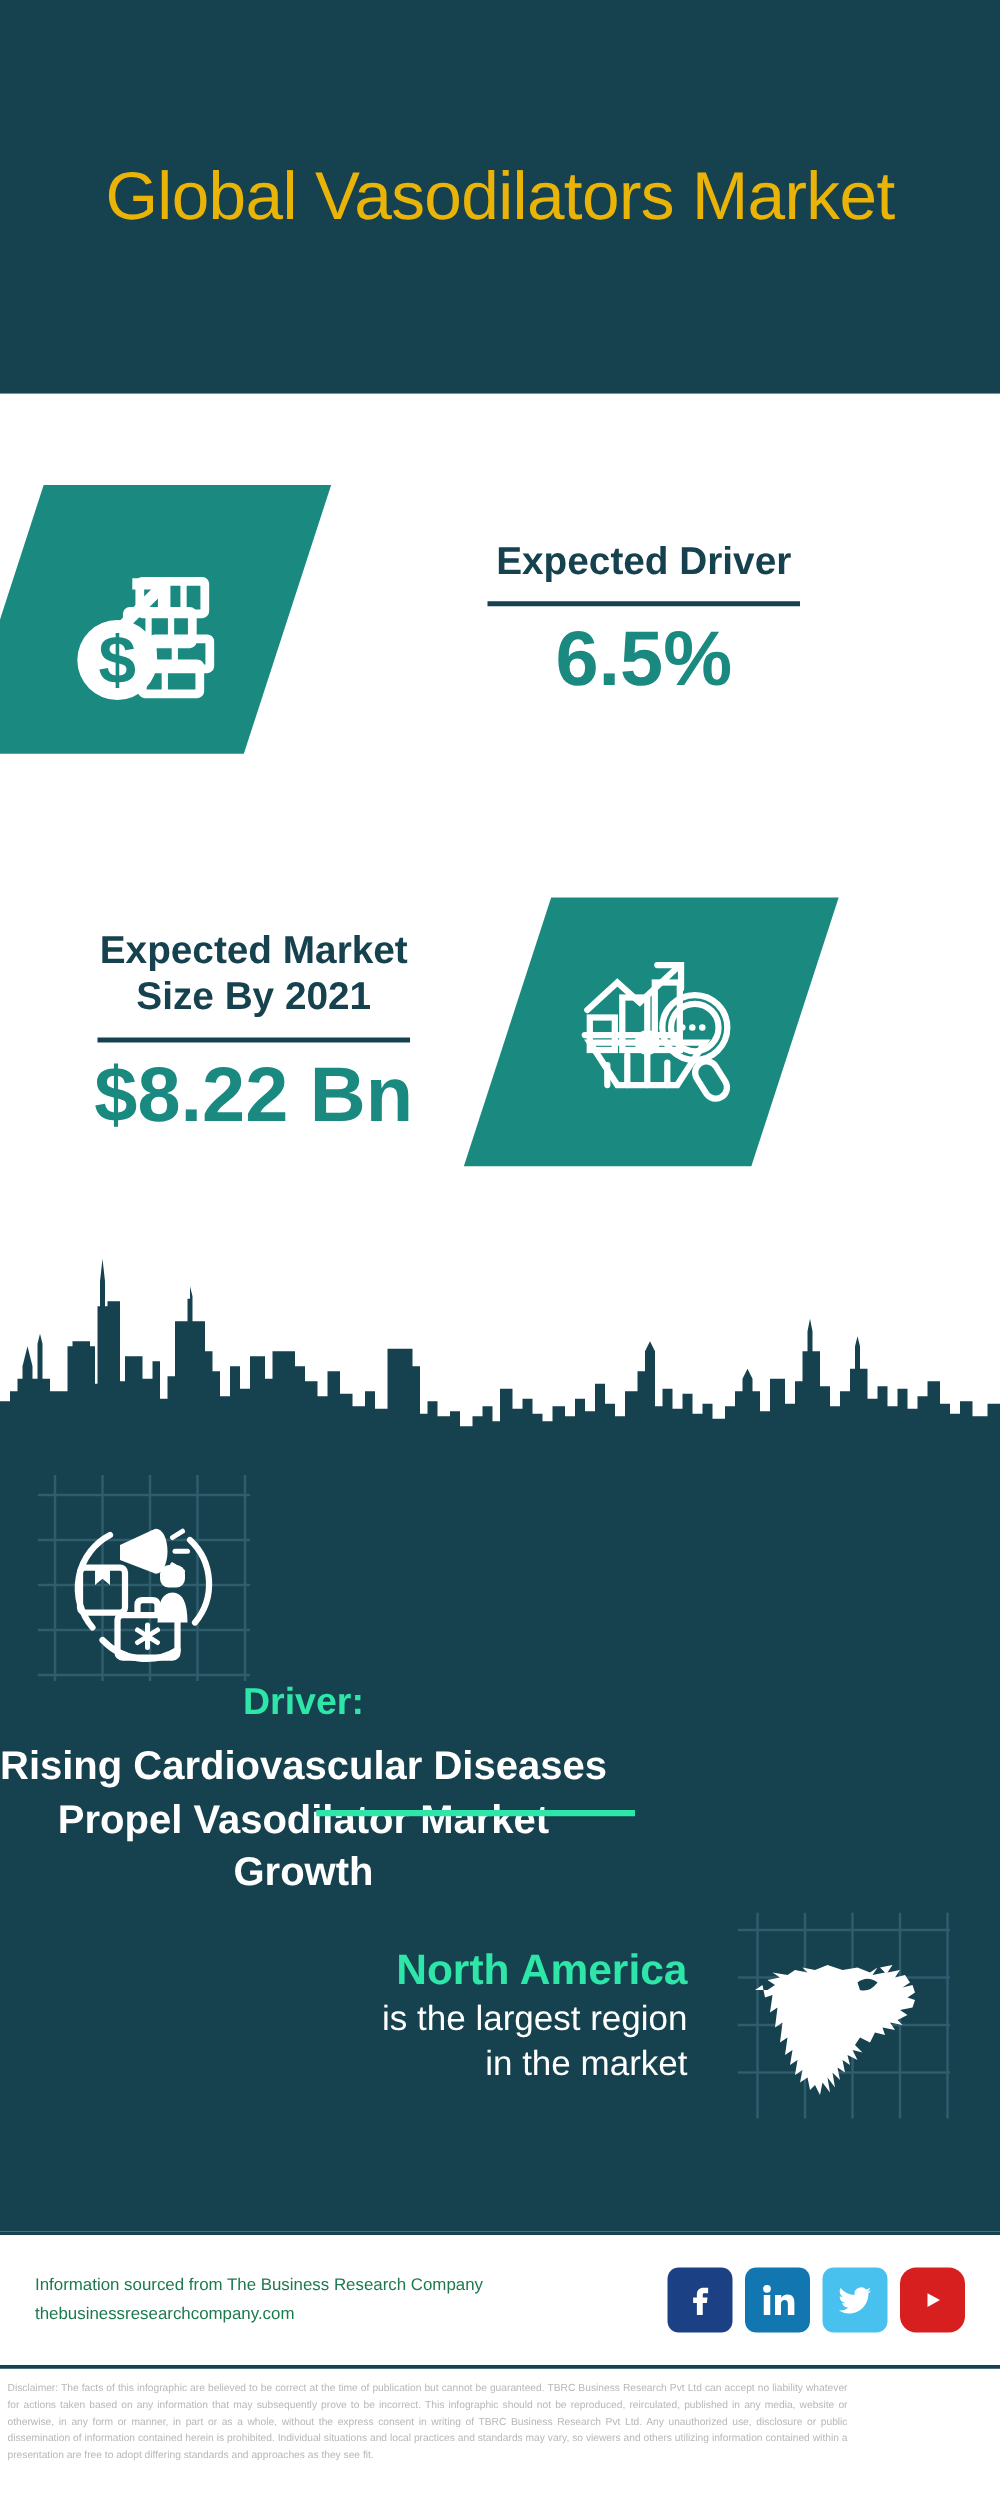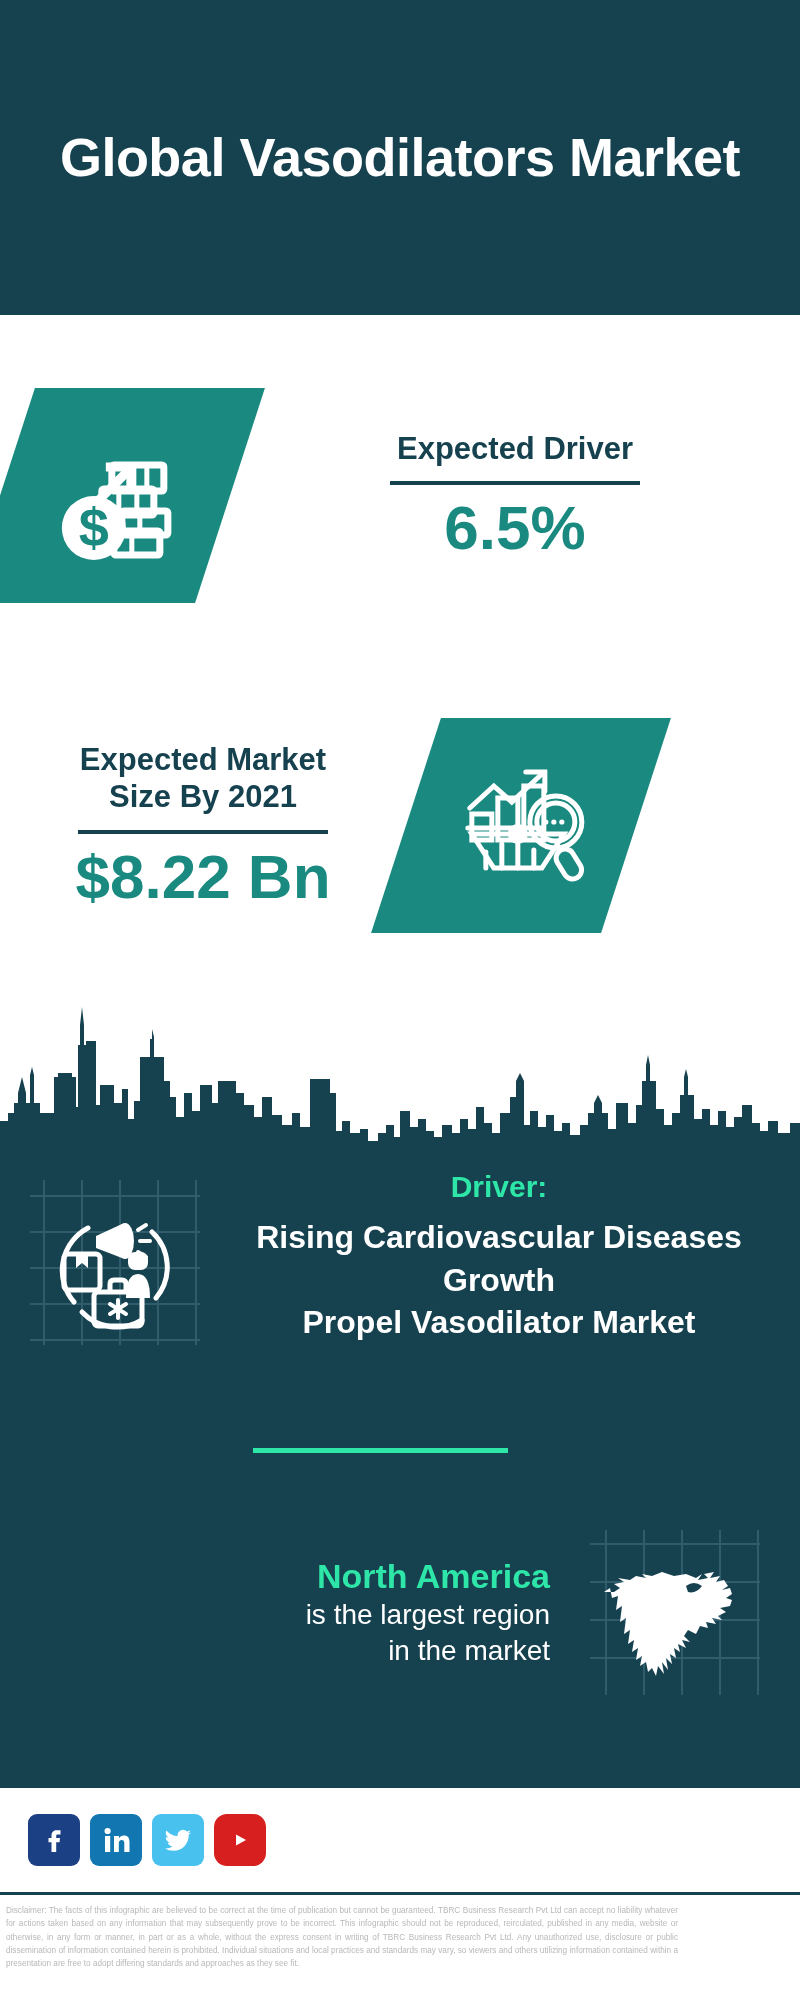--- a/index.html
+++ b/index.html
@@ -11,21 +11,21 @@
   }
   .page { position:relative; width:800px; height:2000px; background:#fff; }
 
   
   .header {
     position:absolute; top:0; left:0; width:800px; height:315px;
     background:#16414f;
     display:flex; align-items:center; justify-content:center;
   }
   .header-title {
-    color:#ffffff; font-size:54px; font-weight:bold; line-height:1.12;
+    color:#eab308; font-size:54px; font-weight:normal; line-height:1.12;
     text-align:left; letter-spacing:-0.5px; padding:0 40px;
   }
 
   
   .white-band {
     position:absolute; top:315px; left:0; width:800px; height:690px;
     background:#ffffff;
   }
 
   .stat-row { position:absolute; display:flex; align-items:center; }
@@ -62,21 +62,21 @@
   }
 
   
   .dark-band {
     position:absolute; top:1160px; left:0; width:800px; height:625px;
     background:#16414f;
   }
 
   .driver-row {
     position:absolute; top:1170px; left:0; width:800px;
-    display:flex; align-items:flex-start;
+    display:flex; align-items:flex-start;flex-direction:column;
   }
   .driver-icon-wrap { width:230px; display:flex; justify-content:center; padding-top:10px; }
   .driver-text { flex:1; padding-right:32px; text-align:center; }
   .driver-heading {
     color:#2ee6a8; font-size:30px; font-weight:bold; margin-bottom:12px;
   }
   .driver-body {
     color:#ffffff; font-size:32px; font-weight:bold; line-height:1.33;
   }
 
@@ -250,22 +250,22 @@
         <g stroke="#fff" stroke-width="4" stroke-linecap="round">
           <line x1="88" y1="120" x2="88" y2="138"></line>
           <line x1="80" y1="124" x2="96" y2="134"></line>
           <line x1="96" y1="124" x2="80" y2="134"></line>
         </g>
       </svg>
     </div>
     <div class="driver-text">
       <div class="driver-heading">Driver:</div>
       <div class="driver-body">Rising Cardiovascular Diseases</div>
+      <div class="driver-body">Propel Vasodilator Market</div>
       <div class="driver-body">Growth</div>
-      <div class="driver-body">Propel Vasodilator Market</div>
     </div>
   </div>
 
   <div class="mint-divider"></div>
 
   <div class="region-row">
     <div class="region-text">
       <div class="region-name">North America</div>
       <div class="region-sub">is the largest region</div>
       <div class="region-sub">in the market</div>
@@ -283,20 +283,24 @@
           <line x1="0" y1="90" x2="170" y2="90"></line>
           <line x1="0" y1="128" x2="170" y2="128"></line>
         </g>
         <path fill="#ffffff" d="M20 58 L14 62 L24 62 L30 58 L24 54 L34 52 L28 48 L40 50 L46 46 L56 48 L52 44 L62 46 L72 42 L84 46 L96 44 L106 48 L112 44 L108 50 L118 48 L114 44 L124 42 L120 48 L130 46 L126 52 L134 50 L138 56 L132 60 L140 58 L142 64 L136 68 L142 70 L140 76 L130 78 L136 82 L128 86 L132 90 L122 88 L126 94 L116 92 L118 98 L110 96 L106 104 L98 100 L94 106 L100 112 L92 110 L96 118 L88 114 L90 122 L84 118 L86 128 L80 124 L82 134 L76 128 L78 140 L72 132 L74 144 L68 136 L66 146 L62 138 L58 142 L56 132 L50 136 L52 126 L46 130 L48 118 L42 122 L44 110 L38 114 L40 100 L34 104 L36 88 L30 92 L32 76 L26 80 L28 66 L22 68 Z M100 58 L108 54 L114 58 L106 62 Z"></path>
         <path fill="#16414f" d="M96 56 Q104 50 112 56 Q106 64 98 62 Z"></path>
       </svg>
     </div>
   </div>
 
   <div class="footer">
+    <div class="footer-source">
+      <div>Information sourced from The Business Research Company</div>
+      <div>thebusinessresearchcompany.com</div>
+    </div>
     <div class="socials">
       <div class="social s-fb">
         <svg width="30" height="30" viewBox="0 0 30 30">
             <path fill="#fff" d="M18.5 9.5h3V5.2h-3.6c-3.4 0-5.4 2-5.4 5.3V13H9.5v4.3h3V27h4.7v-9.7h3.3l.5-4.3h-3.8v-1.9c0-1 .4-1.6 1.3-1.6z"></path>
           </svg>
       </div>
       <div class="social s-li">
         <svg width="32" height="32" viewBox="0 0 32 32">
             <g fill="#fff">
               <rect x="5" y="12" width="5.2" height="16"></rect>

